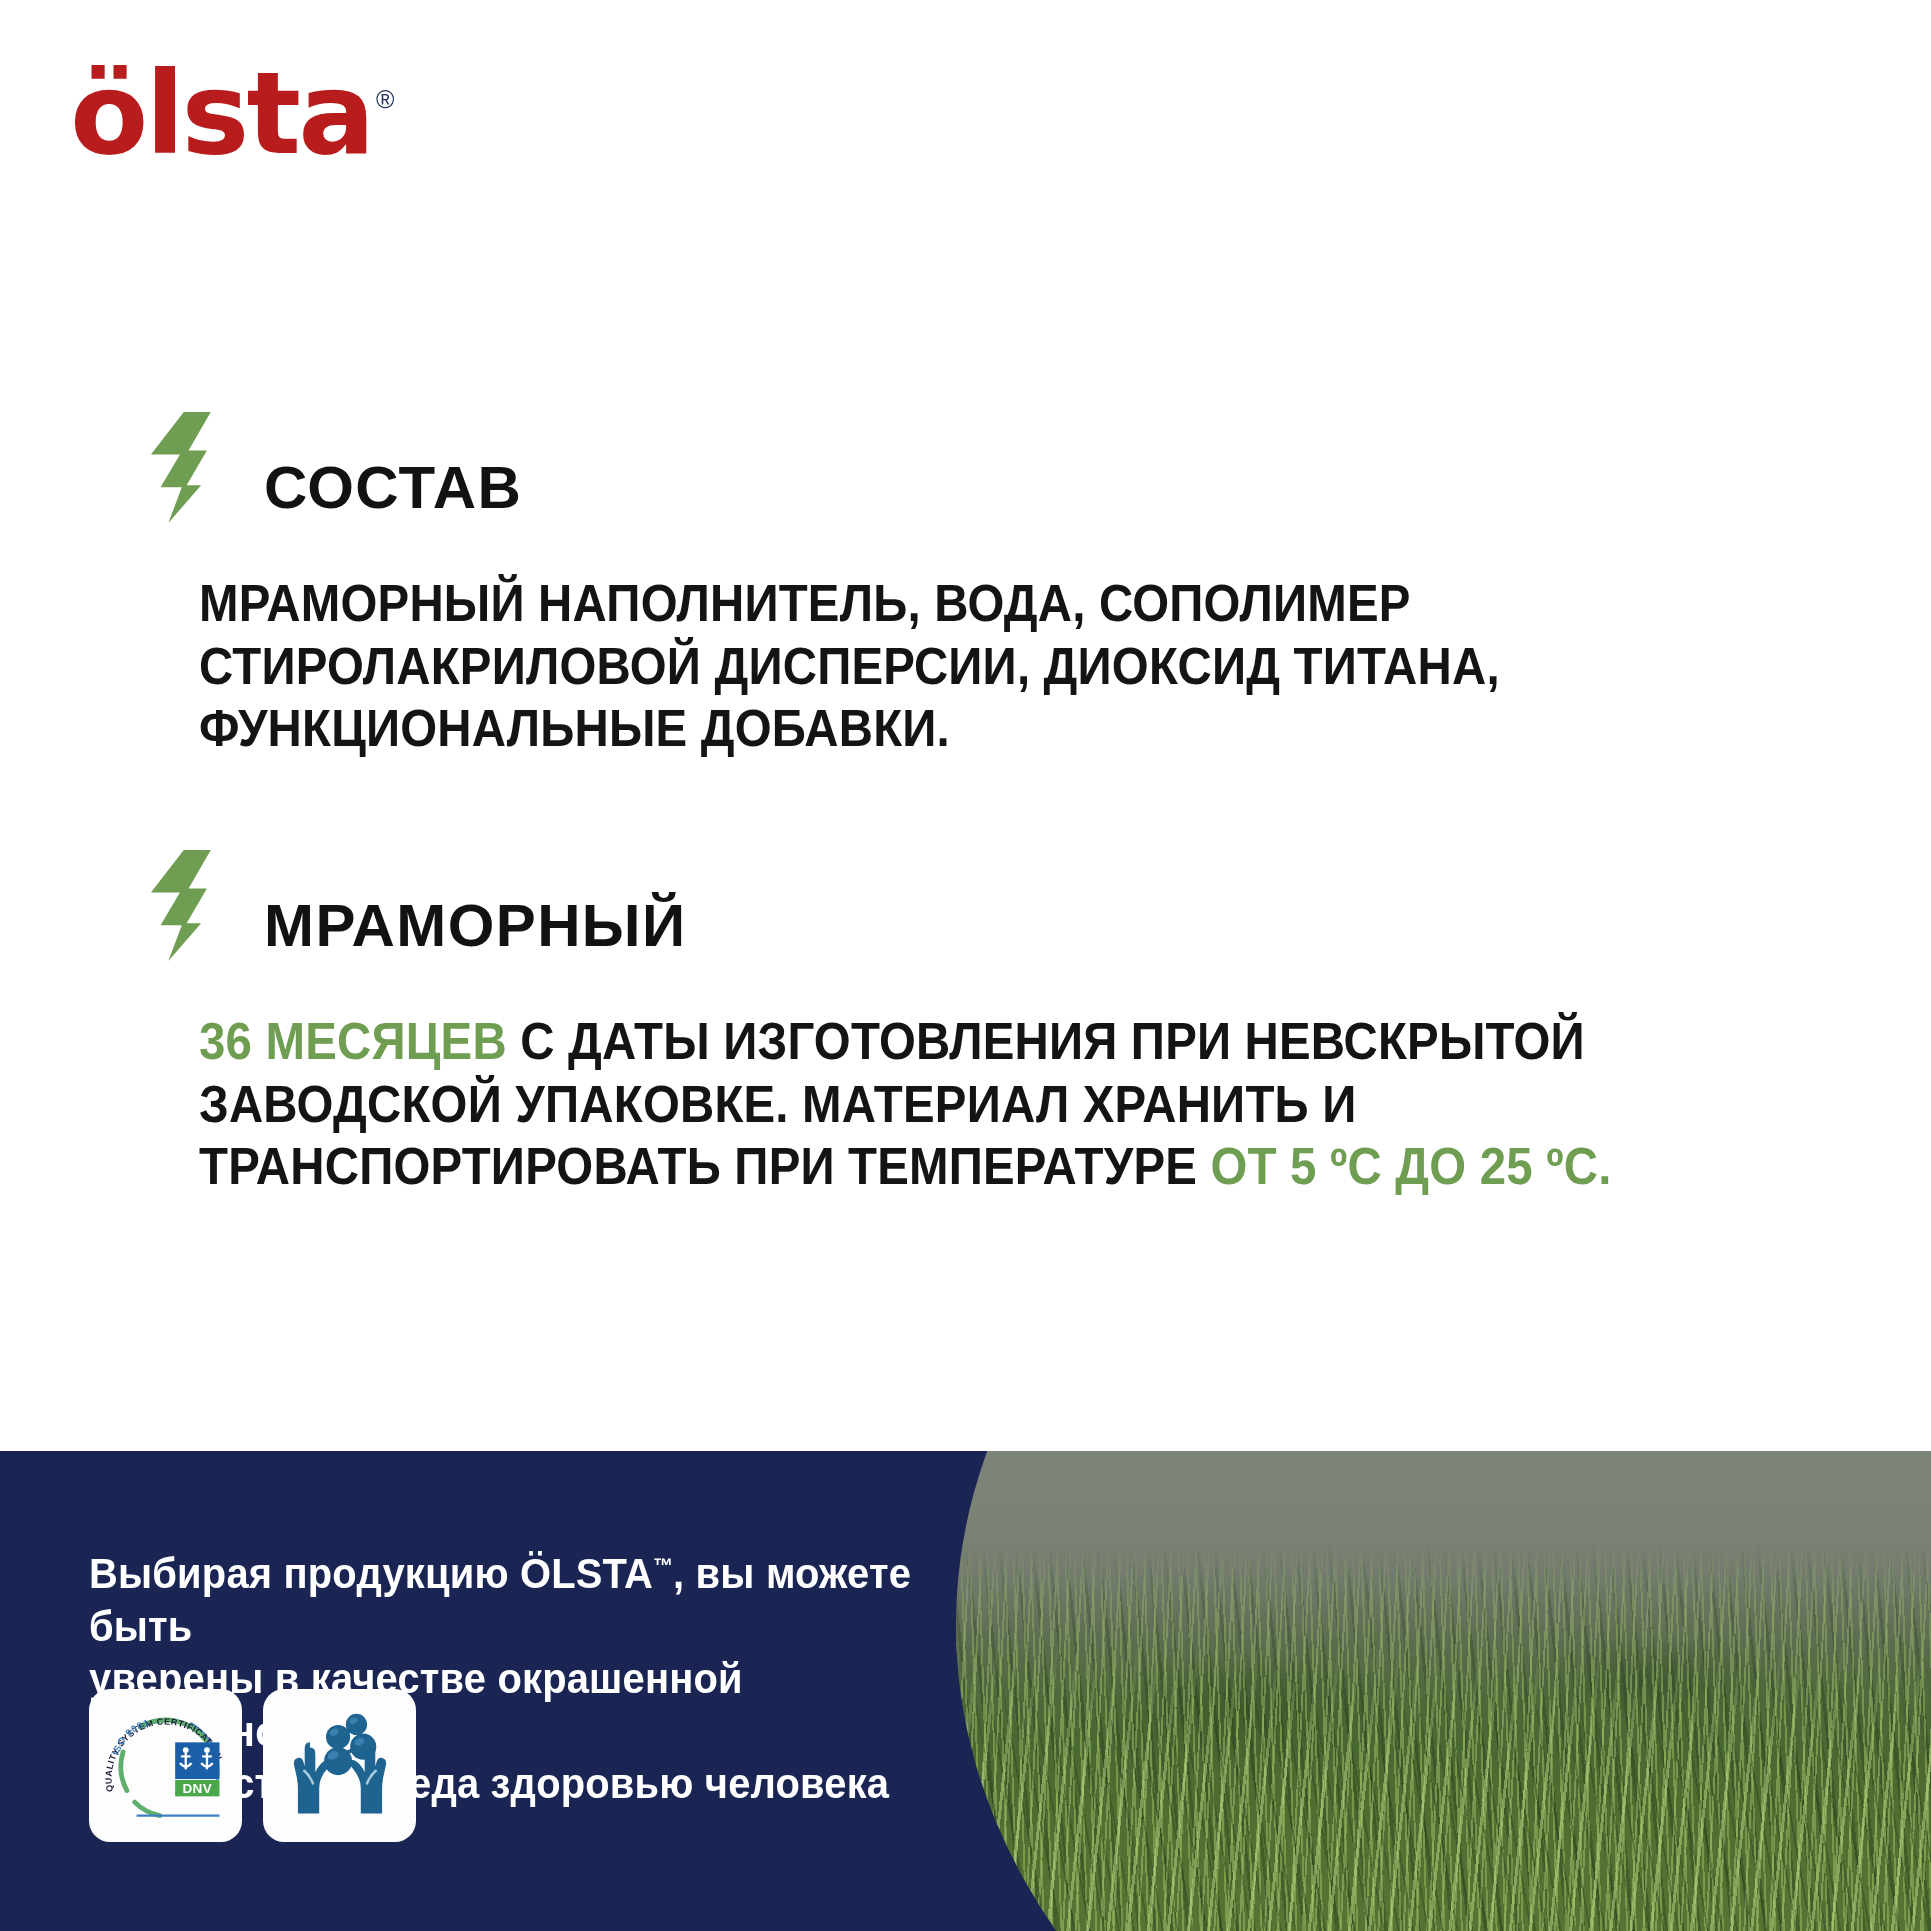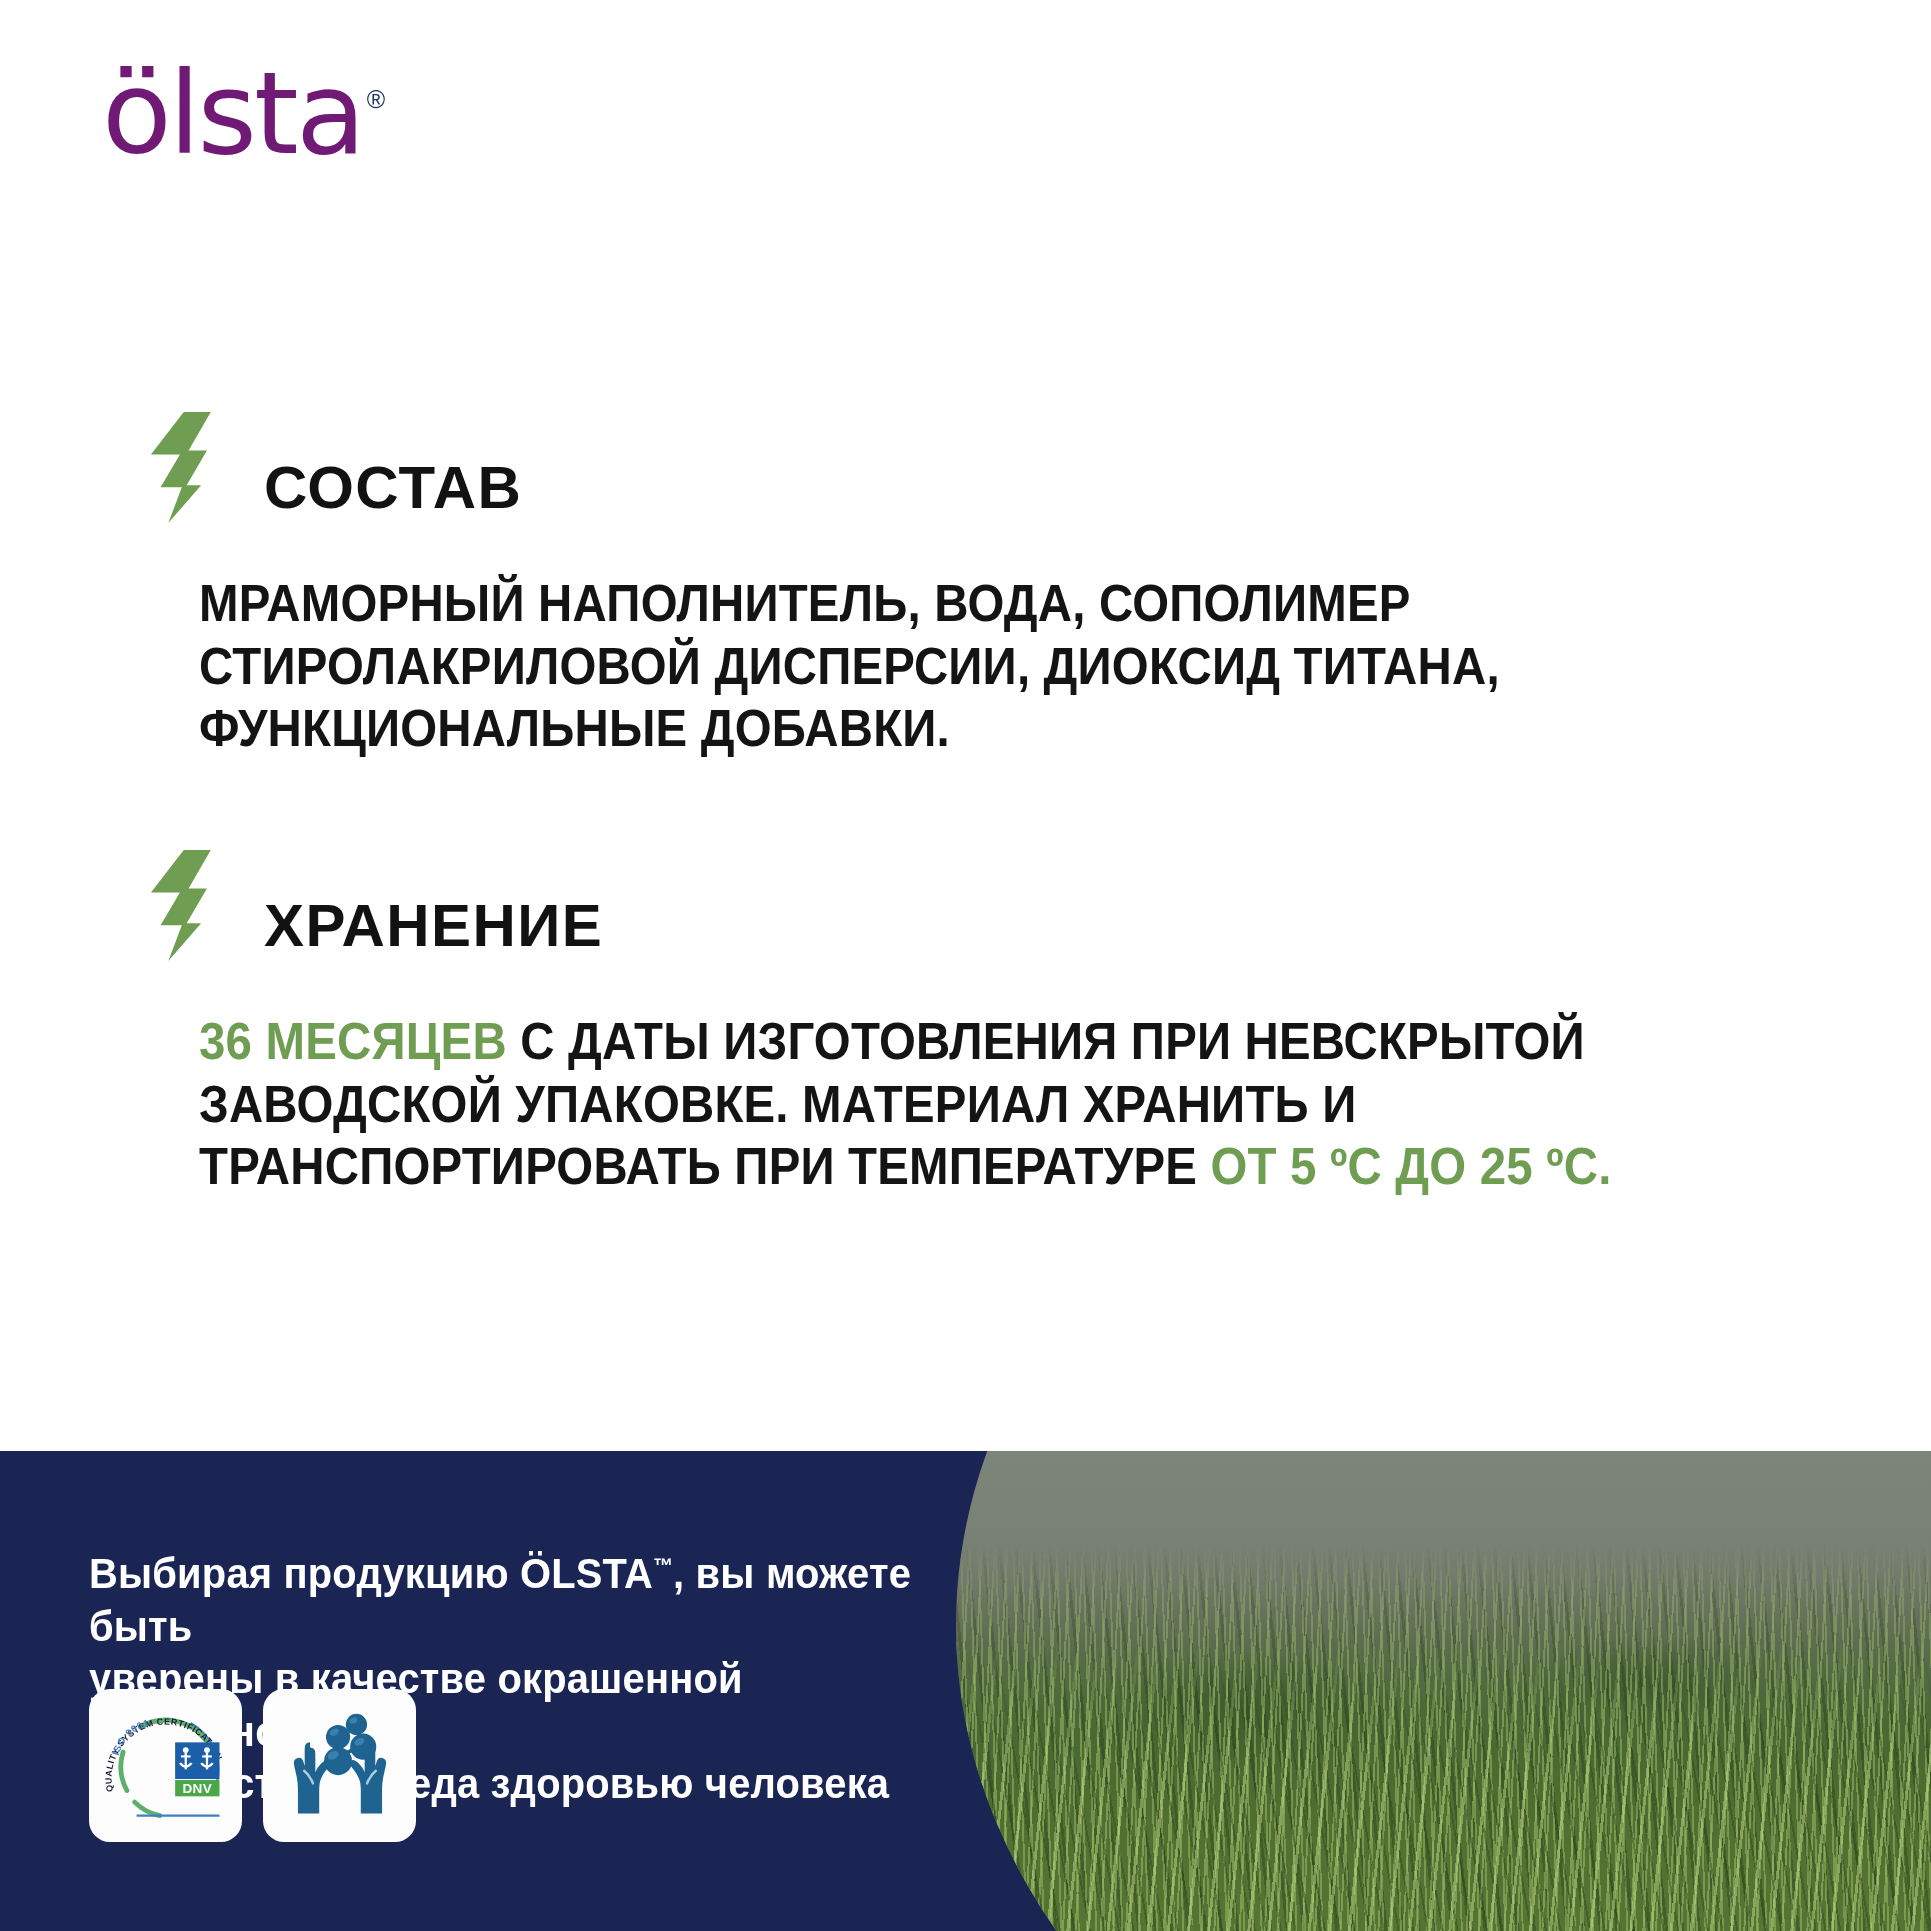--- a/index.html
+++ b/index.html
@@ -27,26 +27,25 @@
   
   .brand {
     position: absolute;
     left: 70px;
     top: 60px;
     display: flex;
     align-items: flex-start;
   }
   .brand-word {
     font-family: "DejaVu Sans", sans-serif;
-    font-weight: normal;
+    font-weight: bold;
     font-size: 114px;
     line-height: 0.95;
     letter-spacing: -2.9px;
-    color: #701a75;
-    margin-left: 32px;
+    color: #b91c1c;
   }
   .brand-reg {
     font-family: "Liberation Sans", sans-serif;
     font-size: 25px;
     color: #22315e;
     margin-left: 3.9px;
     margin-top: 25px;
     font-weight: normal;
   }
 
@@ -247,21 +246,21 @@
     <div class="sec-body">
       <span>МРАМОРНЫЙ НАПОЛНИТЕЛЬ, ВОДА, СОПОЛИМЕР СТИРОЛАКРИЛОВОЙ ДИСПЕРСИИ, ДИОКСИД ТИТАНА, ФУНКЦИОНАЛЬНЫЕ ДОБАВКИ.</span>
     </div>
   </div>
 
   <div class="section sec-storage">
     <div class="sec-head">
       <svg class="bolt-icon" viewBox="0 0 70 115">
         <path d="M42 0 L70 0 L47 40 L66 40 L45 76 L60 76 L26 115 L40 78 L18 78 L38 44 L8 44 Z" fill="#6f9d51"></path>
       </svg>
-      <div class="sec-title">ХРАНЕНИЕ</div>
+      <div class="sec-title">МРАМОРНЫЙ</div>
     </div>
     <div class="sec-body">
       <span class="hl">36 МЕСЯЦЕВ</span><span> С ДАТЫ ИЗГОТОВЛЕНИЯ ПРИ НЕВСКРЫТОЙ ЗАВОДСКОЙ УПАКОВКЕ. МАТЕРИАЛ ХРАНИТЬ И ТРАНСПОРТИРОВАТЬ ПРИ ТЕМПЕРАТУРЕ </span><span class="hl">ОТ 5 ºС ДО 25 ºС.</span>
     </div>
   </div>
 
   <div class="footer">
 
     <div class="footer-photo">
       <div class="photo-sky"></div>

